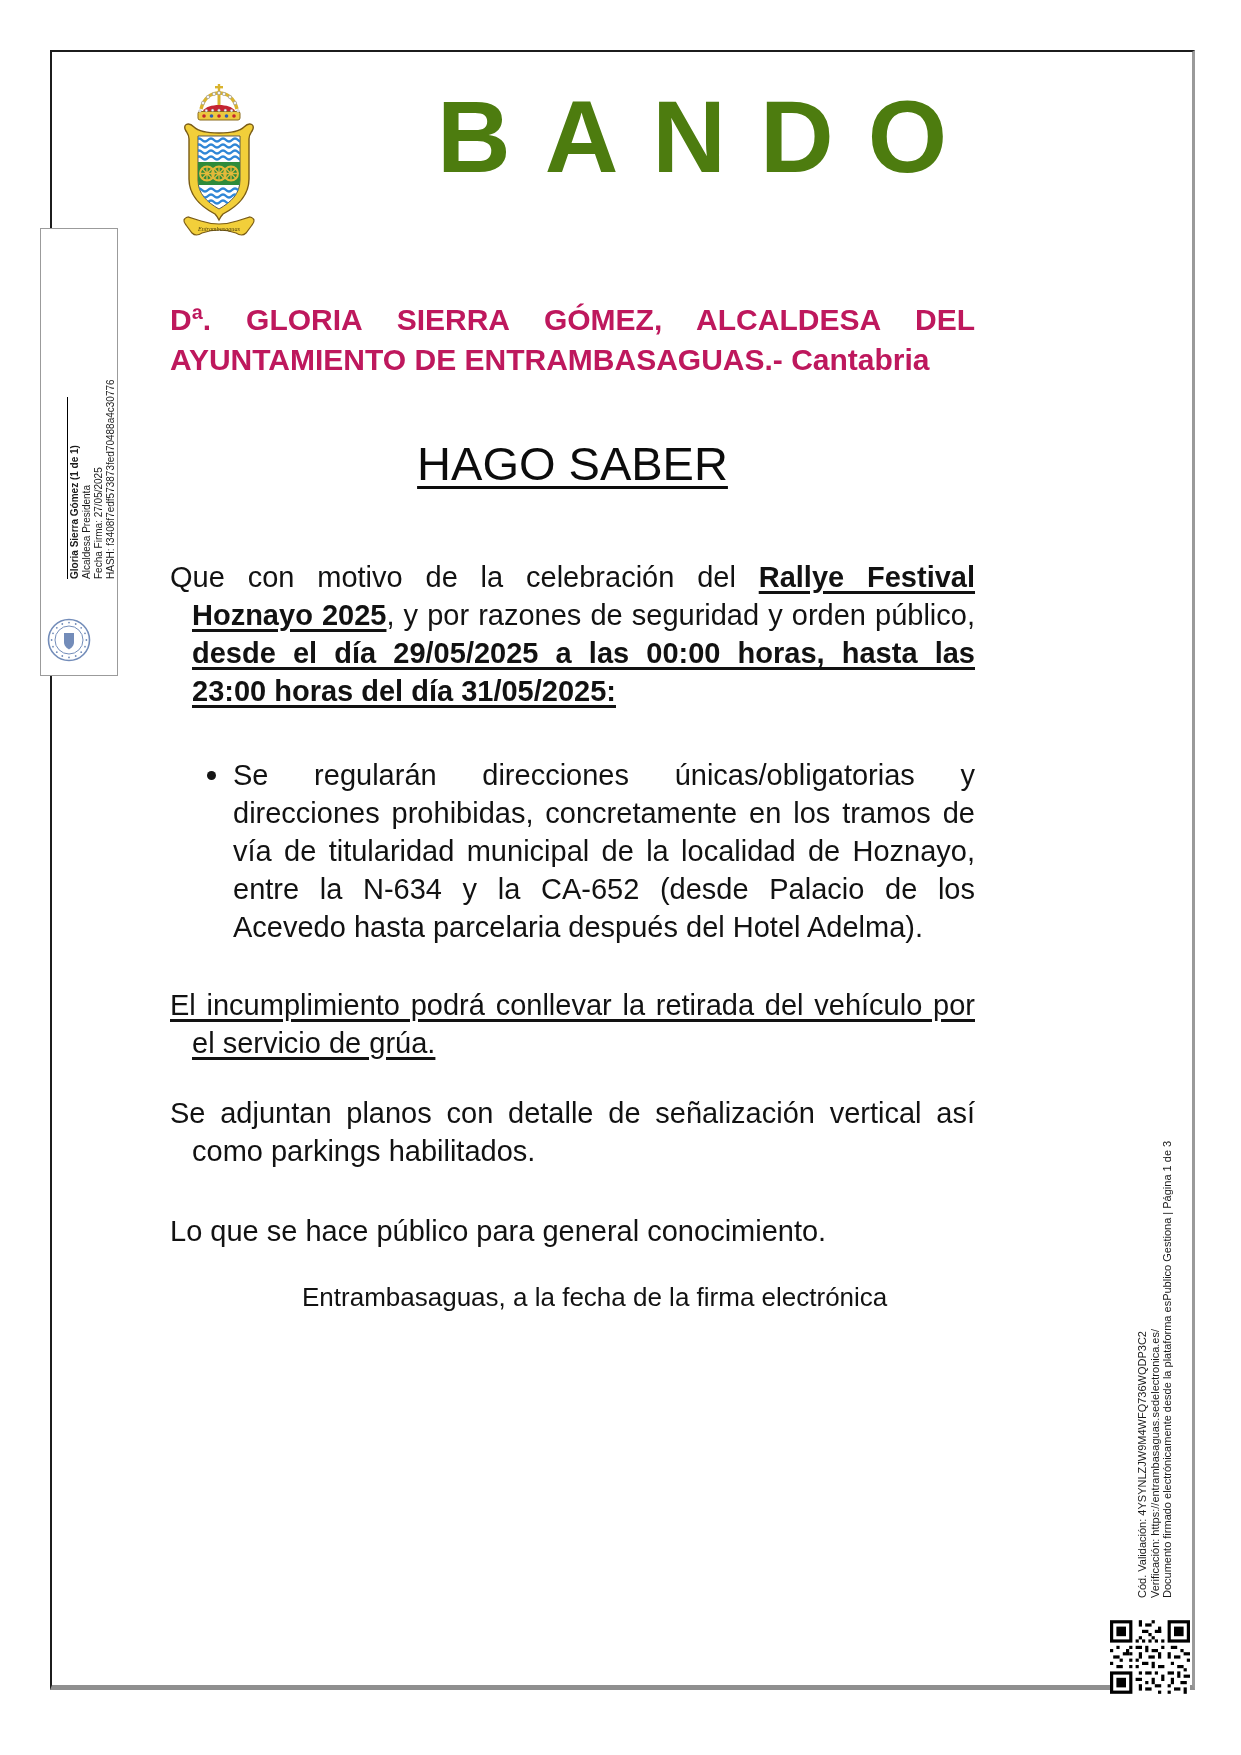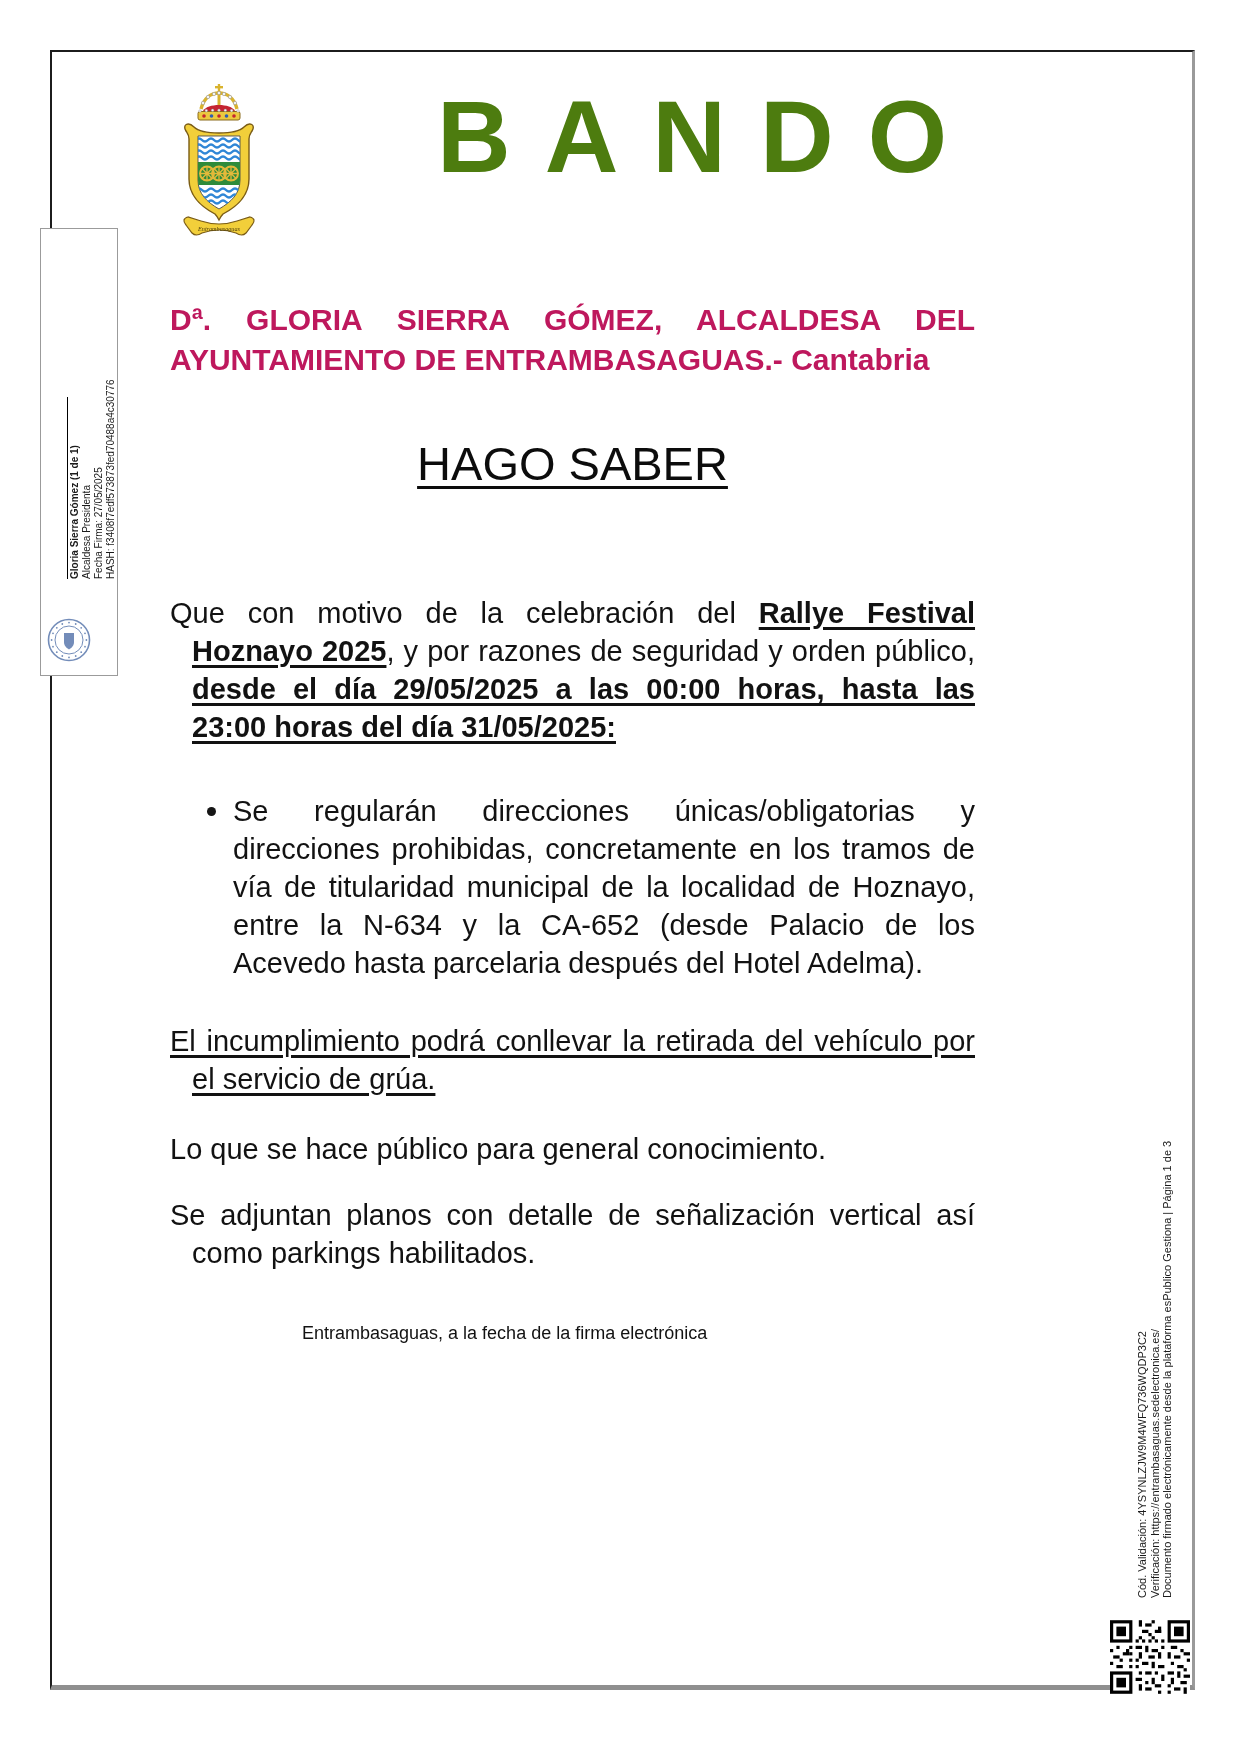--- a/index.html
+++ b/index.html
@@ -36,29 +36,29 @@
   .hago span { text-decoration:underline; text-decoration-thickness:3px; text-underline-offset:6px; }
   
   .content {
     position:absolute; left:170px; top:558px; width:805px;
     font-size:29px; line-height:38px; color:#121212;
   }
   .para { text-align:justify; }
   .hang { padding-left:22px; text-indent:-22px; }
   .b { font-weight:bold; }
   .u { text-decoration:underline; text-decoration-thickness:2.5px; text-underline-offset:4px; }
-  .intro { margin-bottom:46px;margin-top:36px; }
+  .intro { margin-bottom:46px; }
   .bullet { display:flex; padding-left:35px; margin-bottom:40px;margin-top:16px; }
   .dot { width:28px; position:relative; flex:none; }
   .dot::before { content:""; position:absolute; left:2px; top:15px; width:9px; height:9px; border-radius:50%; background:#151515; }
   .btext { flex:1; text-align:justify; }
   .warning { margin-bottom:32px; }
   .notice { margin-bottom:28px; text-align:left; }
   .attach { margin-bottom:42px; }
-  .place { font-size:18px; padding-left:132px; text-align:left; }
+  .place { font-size:26px; padding-left:132px; text-align:left; }
   
   .sigbox {
     position:absolute; left:40px; top:228px; width:78px; height:448px;
     border:1px solid #9b9b9b; background:#fff;
   }
   .sigrot {
     position:absolute; left:26px; top:350px;
     transform:rotate(-90deg); transform-origin:0 0;
     white-space:nowrap; font-size:10px; line-height:12px; color:#1a1a1a;
   }
@@ -156,23 +156,23 @@
 
   <div>
     <div class="bullet">
       <span class="dot"></span>
       <p class="btext">Se regularán direcciones únicas/obligatorias y direcciones prohibidas, concretamente en los tramos de vía de titularidad municipal de la localidad de Hoznayo,  entre la N-634 y la CA-652 (desde Palacio de los Acevedo hasta parcelaria después del Hotel Adelma).</p>
     </div>
   </div>
 
   <p class="para hang warning"><span class="u">El incumplimiento podrá conllevar la retirada del vehículo por el servicio de grúa.</span></p>
 
+  <p class="para hang attach">Se adjuntan planos con detalle de señalización vertical así como parkings habilitados.</p>
+
   <p class="para notice">Lo que se hace público para general conocimiento.</p>
-
-  <p class="para hang attach">Se adjuntan planos con detalle de señalización vertical así como parkings habilitados.</p>
 
   <p class="place">Entrambasaguas, a la fecha de la firma electrónica</p>
 </div>
 
 <div class="sigbox">
   <div class="sigrot">
     <div class="sigrule"></div>
     <div class="signame">Gloria Sierra Gómez (1 de 1)</div>
     <div>Alcaldesa Presidenta</div>
     <div>Fecha Firma: 27/05/2025</div>

